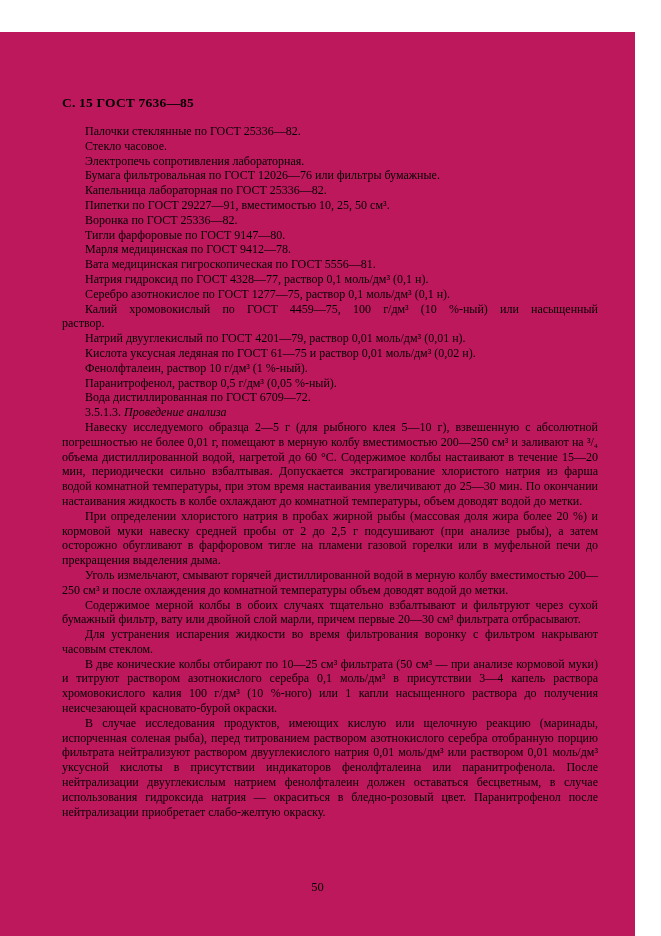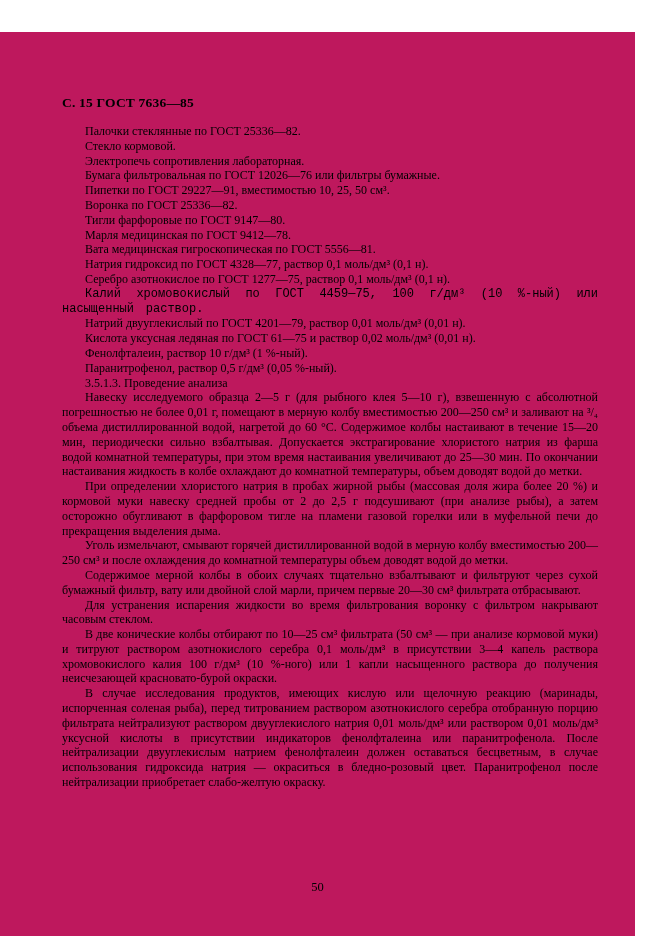--- a/index.html
+++ b/index.html
@@ -30,57 +30,59 @@
     width: 536px;
     font-size: 12px;
     line-height: 14.8px;
     text-align: justify;
   }
   .content p {
     text-indent: 23px;
   }
   .spread {
     word-spacing: 0.38em;
-    font-family: Liberation Mono, monospace;
   }
   .section-heading .italic {
+    font-style: italic;
   }
   .footer {
     position: absolute;
     top: 848px;
     left: 0;
     width: 100%;
     text-align: center;
     font-size: 12.5px;
   }
 </style>
 </head>
 <body>
 
 <div class="page">
 
   <div class="header">С. 15 ГОСТ 7636—85</div>
 
   <div class="content">
     <p>Палочки стеклянные по ГОСТ 25336—82.</p>
-    <p>Стекло кормовой.</p>
+    <p>Стекло часовое.</p>
     <p>Электропечь сопротивления лабораторная.</p>
     <p>Бумага фильтровальная по ГОСТ 12026—76 или фильтры бумажные.</p>
+    <p>Капельница лабораторная по ГОСТ 25336—82.</p>
     <p>Пипетки по ГОСТ 29227—91, вместимостью 10, 25, 50 см³.</p>
     <p>Воронка по ГОСТ 25336—82.</p>
     <p>Тигли фарфоровые по ГОСТ 9147—80.</p>
     <p>Марля медицинская по ГОСТ 9412—78.</p>
     <p>Вата медицинская гигроскопическая по ГОСТ 5556—81.</p>
     <p>Натрия гидроксид по ГОСТ 4328—77, раствор 0,1 моль/дм³ (0,1 н).</p>
     <p>Серебро азотнокислое по ГОСТ 1277—75, раствор 0,1 моль/дм³ (0,1 н).</p>
     <p class="spread">Калий хромовокислый по ГОСТ 4459—75, 100 г/дм³ (10 %-ный) или насыщенный раствор.</p>
     <p>Натрий двууглекислый по ГОСТ 4201—79, раствор 0,01 моль/дм³ (0,01 н).</p>
-    <p>Кислота уксусная ледяная по ГОСТ 61—75 и раствор 0,02 моль/дм³ (0,01 н).</p>
+    <p>Кислота уксусная ледяная по ГОСТ 61—75 и раствор 0,01 моль/дм³ (0,02 н).</p>
     <p>Фенолфталеин,  раствор 10 г/дм³ (1 %-ный).</p>
     <p>Паранитрофенол, раствор 0,5 г/дм³ (0,05 %-ный).</p>
+    <p>Вода дистиллированная по ГОСТ 6709—72.</p>
 
     <p class="section-heading"><span>3.5.1.3.</span> <span class="italic">Проведение анализа</span></p>
 
     <p>Навеску исследуемого образца 2—5 г (для рыбного клея 5—10 г), взвешенную с абсолютной погрешностью  не  более  0,01 г,  помещают  в мерную колбу вместимостью 200—250 см³ и заливают на ³/₄ объема дистиллированной водой, нагретой до 60 °С. Содержимое колбы настаивают в течение 15—20 мин, периодически сильно взбалтывая. Допускается экстрагирование хлористого натрия из фарша водой комнатной температуры, при этом время настаивания увеличивают до 25—30 мин. По окончании  настаивания  жидкость в колбе охлаждают до комнатной температуры, объем доводят водой до метки.</p>
     <p>При определении хлористого натрия в пробах жирной рыбы (массовая доля жира более 20 %) и кормовой муки навеску средней пробы от 2 до 2,5 г подсушивают (при анализе рыбы), а затем осторожно обугливают в фарфоровом тигле на пламени газовой горелки или в муфельной печи до прекращения выделения дыма.</p>
     <p>Уголь измельчают, смывают горячей дистиллированной водой в мерную колбу вместимостью 200—250 см³ и после охлаждения до комнатной температуры объем доводят водой до метки.</p>
     <p>Содержимое мерной колбы в обоих случаях тщательно взбалтывают и фильтруют через сухой бумажный фильтр, вату или двойной слой марли, причем первые 20—30 см³ фильтрата отбрасывают.</p>
     <p>Для устранения испарения жидкости во время фильтрования воронку с фильтром накрывают часовым стеклом.</p>
     <p>В две конические колбы отбирают по 10—25 см³ фильтрата (50 см³ — при анализе кормовой муки) и титруют раствором азотнокислого серебра 0,1 моль/дм³ в присутствии 3—4 капель раствора хромовокислого калия 100 г/дм³ (10 %-ного) или 1 капли насыщенного раствора до получения неисчезающей красновато-бурой окраски.</p>
     <p>В случае исследования продуктов, имеющих кислую или щелочную реакцию (маринады, испорченная соленая рыба), перед титрованием раствором азотнокислого серебра отобранную порцию фильтрата нейтрализуют раствором двууглекислого натрия 0,01 моль/дм³ или раствором 0,01 моль/дм³ уксусной кислоты в присутствии индикаторов фенолфталеина или паранитрофенола. После нейтрализации двууглекислым натрием фенолфталеин должен оставаться бесцветным, в случае использования гидроксида натрия — окраситься в бледно-розовый цвет. Паранитрофенол после нейтрализации приобретает слабо-желтую окраску.</p>

